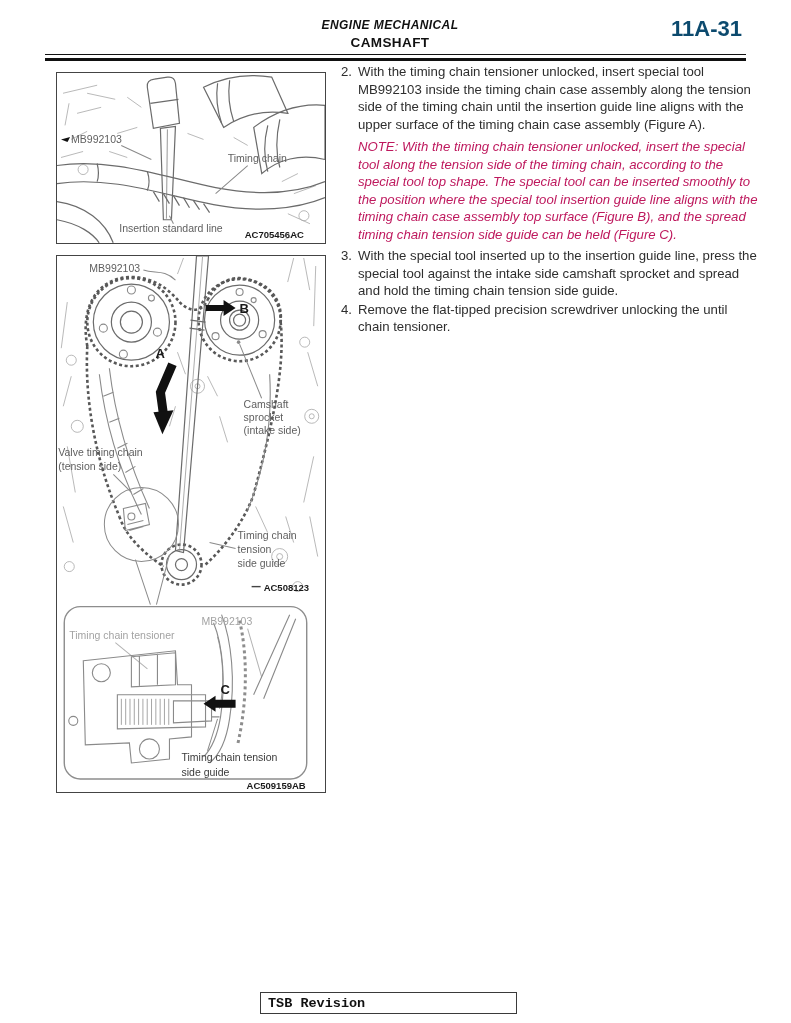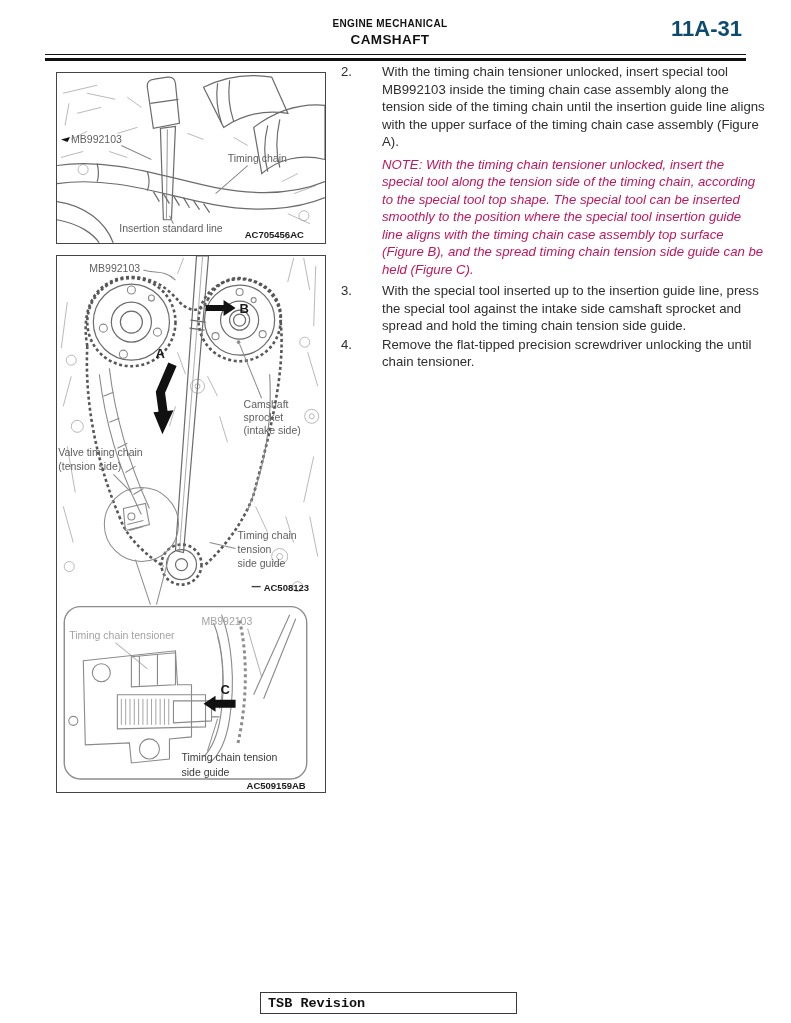--- a/index.html
+++ b/index.html
@@ -2,21 +2,21 @@
 <html><head>
 <meta charset="utf-8">
 <style>
   html,body{margin:0;padding:0;background:#fff;}
   .page{position:relative;width:791px;height:1023px;background:#fff;
         font-family:"Liberation Sans", sans-serif;color:#2e2e2e;overflow:hidden;}
 
   
   .hdr-center{position:absolute;left:195px;top:18px;width:390px;text-align:center;
               font-weight:bold;color:#111;}
-  .hdr-section{font-size:10px;letter-spacing:.4px;}
+  .hdr-section{font-size:12px;letter-spacing:.4px;font-style:italic;}
   .hdr-subsection{font-size:13.5px;letter-spacing:.4px;margin-top:3px;}
   .hdr-pagenum{position:absolute;right:49px;top:16px;font-size:22px;font-weight:bold;color:#0c4a6e;}
   .rule-thin{position:absolute;left:45px;top:54px;width:701px;height:1.4px;background:#111;}
   .rule-thick{position:absolute;left:45px;top:58px;width:701px;height:2.8px;background:#111;}
 
   
   .figbox{position:absolute;border:1.6px solid #444;background:#fff;box-sizing:border-box;}
   .fig-a{left:56px;top:72px;width:270px;height:172px;}
   .fig-bc{left:56px;top:255px;width:270px;height:538px;}
   .figbox svg{display:block;width:100%;height:100%;}
@@ -31,21 +31,21 @@
   .flab-g{font-size:10.5px;fill:#a3a3a3;}
   .flab-d{font-size:10.5px;fill:#3a3a3a;}
   .fcode{font-size:9.5px;font-weight:bold;fill:#1a1a1a;}
   .fmark{font-size:13px;font-weight:bold;fill:#1a1a1a;}
   .blk{fill:#111;stroke:none;}
 
   
   .steps{position:absolute;left:341px;top:63px;width:424px;}
   .step{display:flex;margin:0 0 1px 0;}
   .step .num{width:17px;flex:0 0 17px;font-size:13.2px;line-height:17.5px;}
-  .step .body{width:404px;font-size:13.2px;line-height:17.5px;margin-left:24px;}
+  .step .body{width:404px;font-size:13.2px;line-height:17.5px;}
   .step .body p{margin:0;}
   .step .body p.note{font-style:italic;margin-top:5px;margin-bottom:3px;color:#be185d;}
 
   
   .tsb-box{position:absolute;left:260px;top:992px;width:257px;height:22px;
            border:1.3px solid #3a3a3a;box-sizing:border-box;display:flex;align-items:center;}
   .tsb-box span{font-size:13.5px;font-weight:bold;color:#111;padding-left:7px;font-family:Liberation Mono, monospace;}
 </style>
 </head>
 <body>

